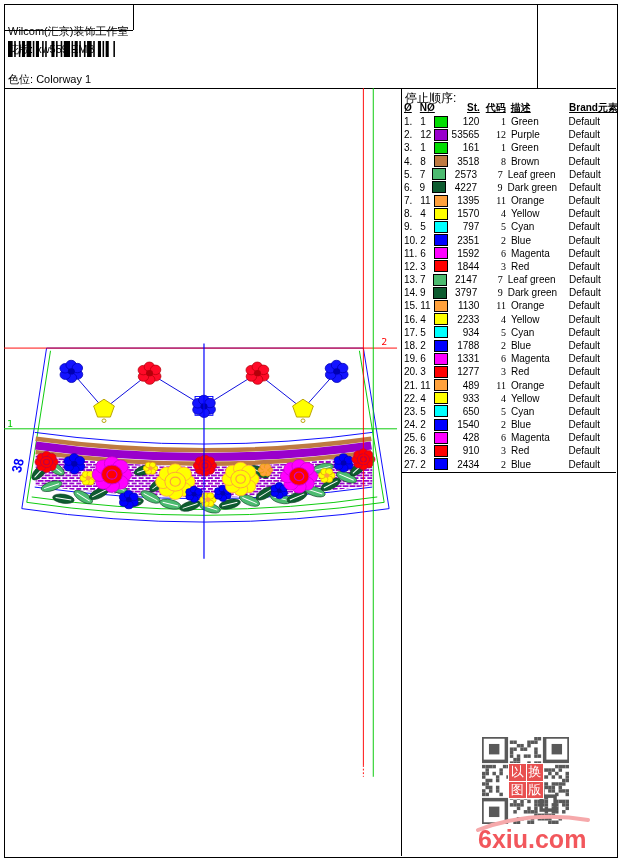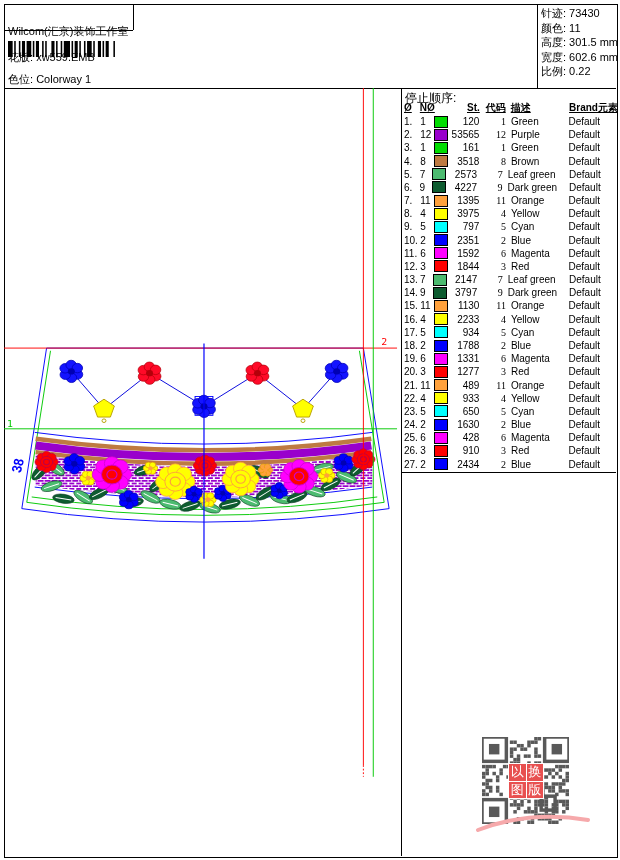--- a/index.html
+++ b/index.html
@@ -62,36 +62,29 @@
       <rect x="66.64999999999998" y="0" width="3.1" height="16" fill="#000"></rect>
       <rect x="71.29999999999997" y="0" width="1.55" height="16" fill="#000"></rect>
       <rect x="75.94999999999996" y="0" width="1.55" height="16" fill="#000"></rect>
       <rect x="79.04999999999995" y="0" width="4.65" height="16" fill="#000"></rect>
       <rect x="85.24999999999996" y="0" width="1.55" height="16" fill="#000"></rect>
       <rect x="89.89999999999995" y="0" width="3.1" height="16" fill="#000"></rect>
       <rect x="94.54999999999994" y="0" width="1.55" height="16" fill="#000"></rect>
       <rect x="97.64999999999993" y="0" width="3.1" height="16" fill="#000"></rect>
       <rect x="105.39999999999993" y="0" width="1.55" height="16" fill="#000"></rect>
     </svg>
-  <div class="abs meta-line" style="left:8px;top:50px;">
+  <div class="abs meta-line" style="left:8px;top:42px;">
     <span>花版:</span>
     <span>xw559.EMB</span>
   </div>
   <div class="abs meta-line" style="left:8px;top:72px;">
     <span>色位:</span>
     <span>Colorway 1</span>
   </div>
 
-  <div class="abs" id="info-box" style="left:541px;top:6px;width:74px;">
-      <div class="info-line">针迹: 73430</div>
-      <div class="info-line">颜色: 11</div>
-      <div class="info-line">高度: 301.5 mm</div>
-      <div class="info-line">宽度: 602.6 mm</div>
-      <div class="info-line">比例: 0.22</div>
-    </div>
 
   <div class="abs" id="stops-title" style="left:405px;top:90px;">停止顺序:</div>
   <div class="abs srow hdr" id="stops-header" style="left:401px;top:101px;width:215px;">
       <div class="c-seq"><span>Ø</span></div>
       <div class="c-n"><span>NØ</span></div>
       <div class="c-sw"></div>
       <div class="c-st"><span>St.</span></div>
       <div class="c-code"><span>代码</span></div>
       <div class="c-desc"><span>描述</span></div>
       <div class="c-brand"><span>Brand</span></div>
@@ -181,21 +174,21 @@
         <div class="c-desc">Orange</div>
         <div class="c-brand">Default</div>
         <div class="c-elem"></div>
       </div>
       <div class="srow">
         <div class="c-seq">8.</div>
         <div class="c-n">4</div>
         <div class="c-sw">
           <div class="swatch" style="background: rgb(255, 255, 0);"></div>
         </div>
-        <div class="c-st">3975</div>
+        <div class="c-st">1570</div>
         <div class="c-code">4</div>
         <div class="c-desc">Yellow</div>
         <div class="c-brand">Default</div>
         <div class="c-elem"></div>
       </div>
       <div class="srow">
         <div class="c-seq">9.</div>
         <div class="c-n">5</div>
         <div class="c-sw">
           <div class="swatch" style="background: rgb(0, 255, 255);"></div>
@@ -373,21 +366,21 @@
         <div class="c-desc">Cyan</div>
         <div class="c-brand">Default</div>
         <div class="c-elem"></div>
       </div>
       <div class="srow">
         <div class="c-seq">24.</div>
         <div class="c-n">2</div>
         <div class="c-sw">
           <div class="swatch" style="background: rgb(0, 0, 255);"></div>
         </div>
-        <div class="c-st">1630</div>
+        <div class="c-st">1540</div>
         <div class="c-code">2</div>
         <div class="c-desc">Blue</div>
         <div class="c-brand">Default</div>
         <div class="c-elem"></div>
       </div>
       <div class="srow">
         <div class="c-seq">25.</div>
         <div class="c-n">6</div>
         <div class="c-sw">
           <div class="swatch" style="background: rgb(255, 0, 255);"></div>
@@ -1008,14 +1001,15 @@
     </svg>
   <div class="abs" id="stamp" style="left:508px;top:763px;width:34px;height:34px;">
       <div>以</div>
       <div>换</div>
       <div>图</div>
       <div>版</div>
     </div>
   <svg class="abs" style="left:468px;top:808px;" width="126" height="24">
     <path d="M10,22 Q62,2 120,12" fill="none" stroke="#F6A9AB" stroke-width="4" stroke-linecap="round"></path>
   </svg>
+  <div class="abs" id="site-logo" style="left:478px;top:825px;">6xiu.com</div>
 
 </div>
 
 </body></html>

